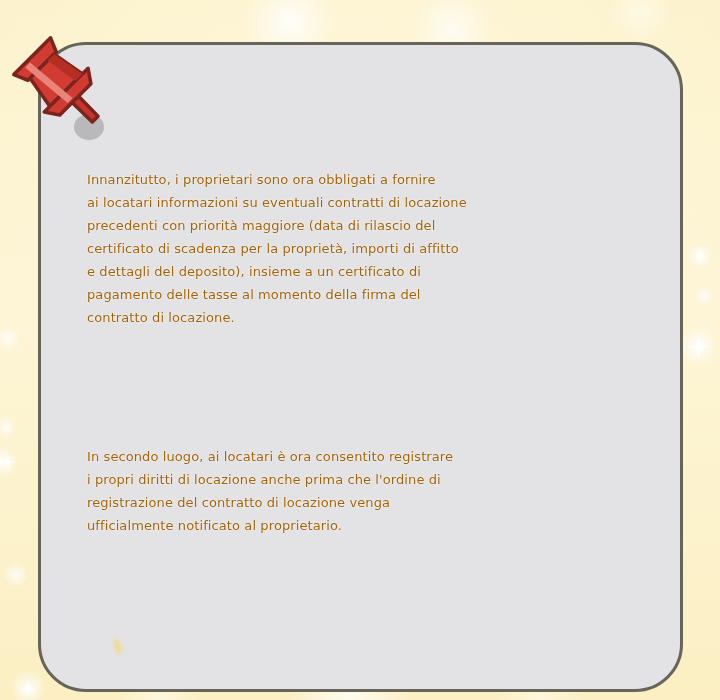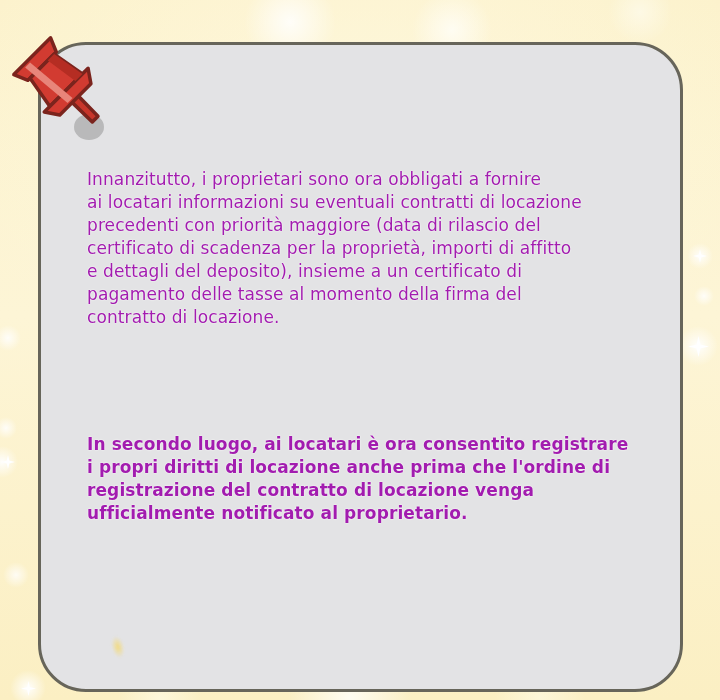--- a/index.html
+++ b/index.html
@@ -44,26 +44,26 @@
     box-sizing:border-box;
   }
   .smudge{
     position:absolute;left:68px;top:585px;width:17px;height:31px;
     background:radial-gradient(ellipse 50% 50% at 50% 55%, #f2da7e 0, rgba(242,218,126,0) 72%);
     filter:blur(1px);transform:rotate(-14deg);
   }
   
   .para{
     position:absolute;left:87px;margin:0;
-    font-size:17px;line-height:23px;font-weight:500;color:#a21caf;
+    font-size:13px;line-height:23px;font-weight:500;color:#a16207;
     white-space:pre;letter-spacing:.1px;
     text-shadow:0 0 2px rgba(255,255,255,.9),0 0 1px rgba(255,255,255,.9);
   }
   .para1{top:168px;}
-  .para2{top:433px;font-weight:bold;}
+  .para2{top:445px;}
   
   .pin-svg{position:absolute;left:0;top:0;width:150px;height:160px;}
 </style>
 </head>
 <body>
 
 <div class="bg">
   <div class="star star1"></div>
   <div class="star star2"></div>
   <div class="star star3"></div>

